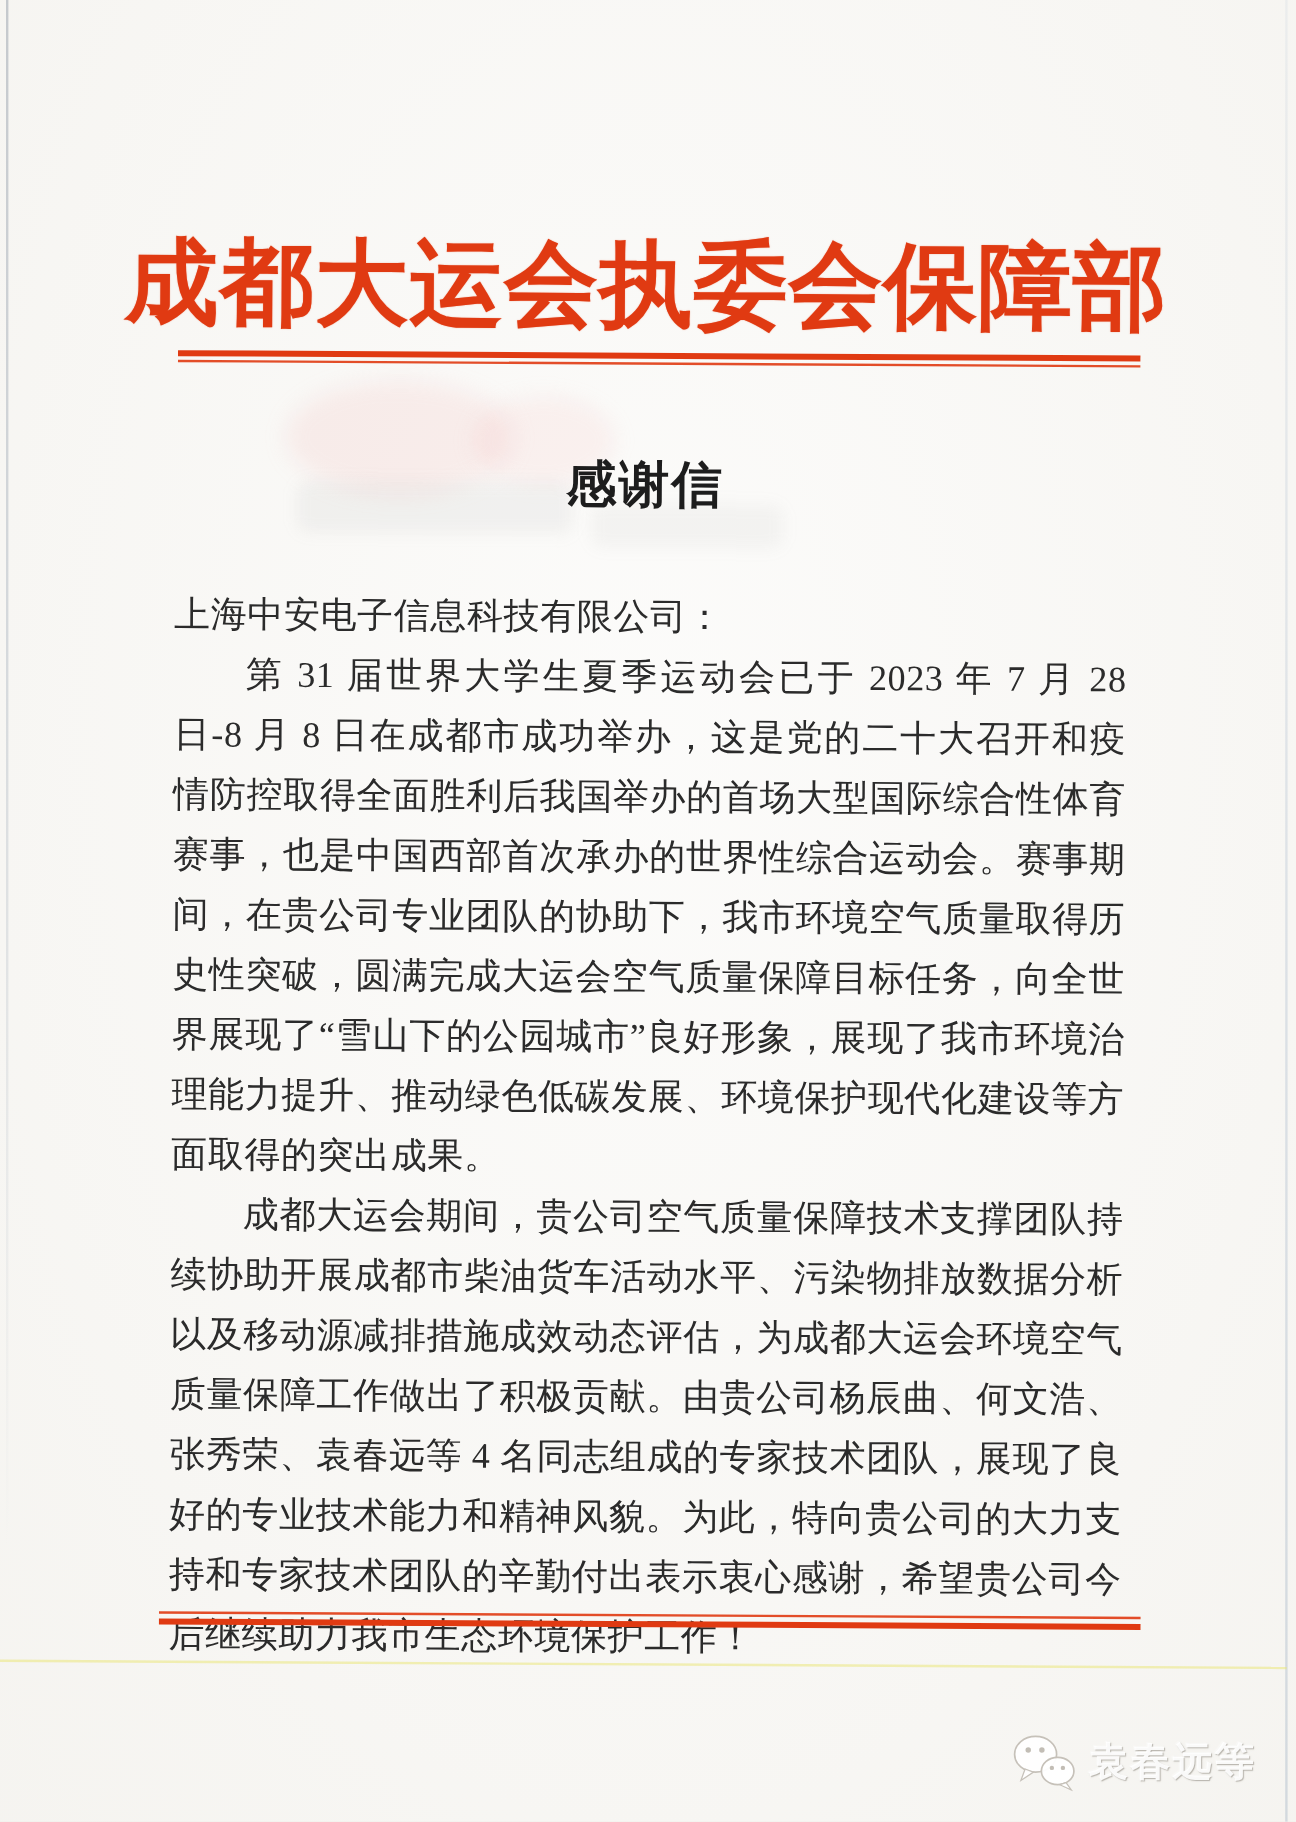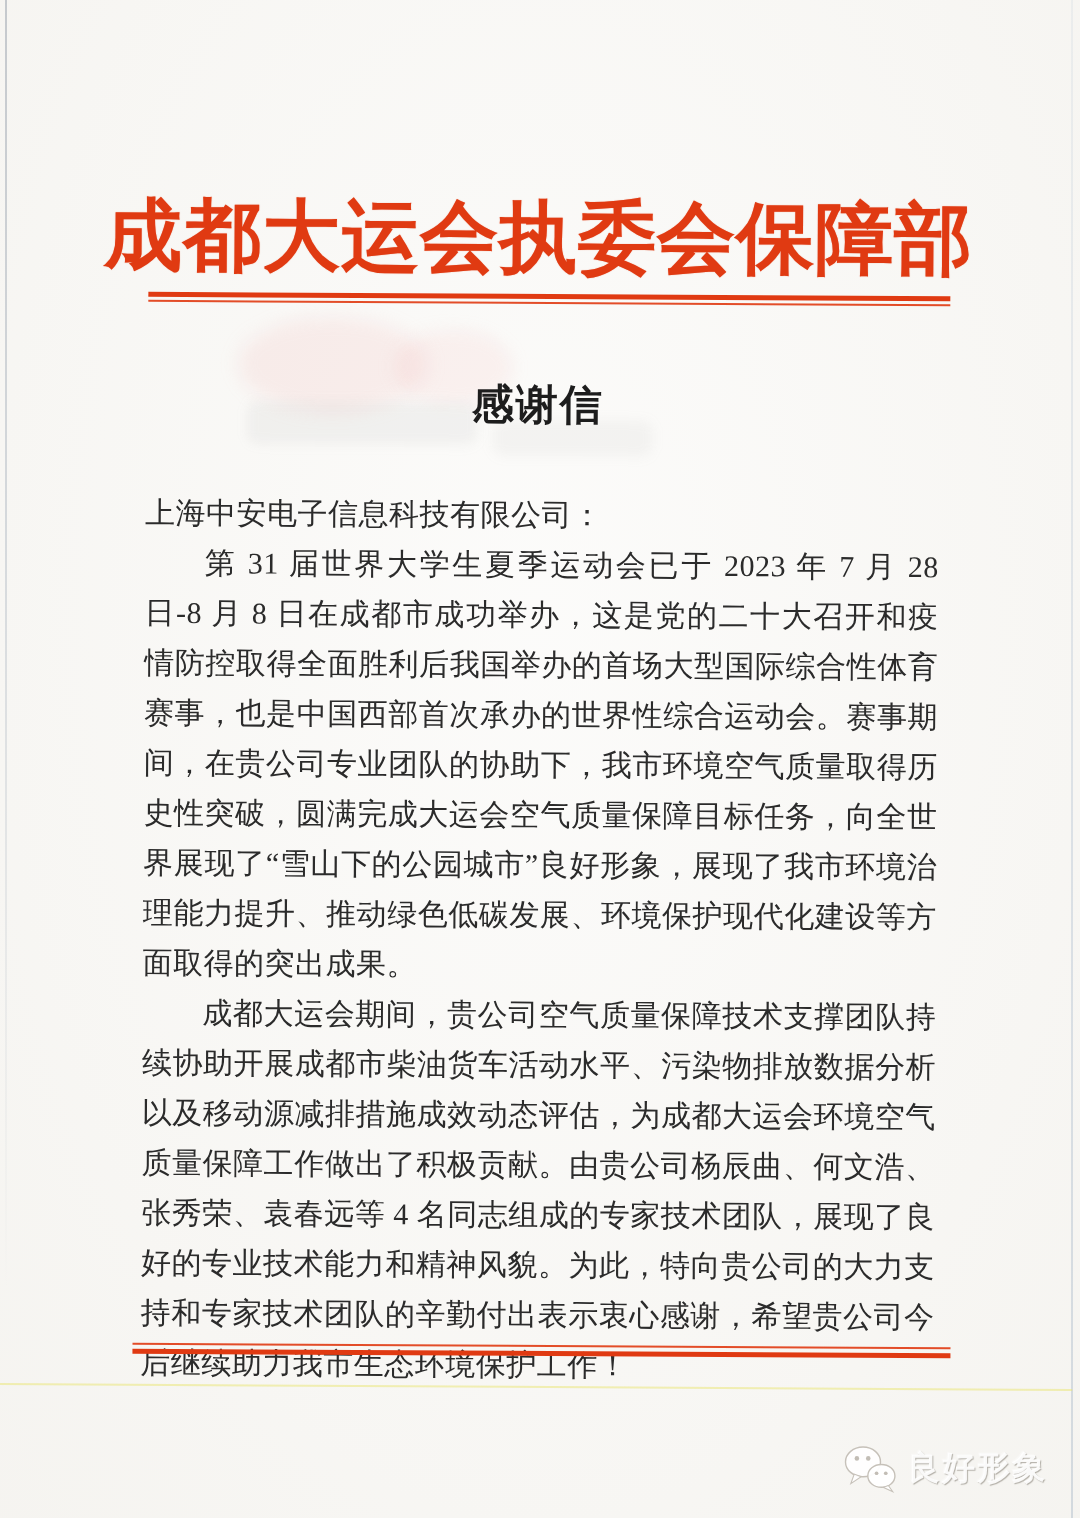--- a/index.html
+++ b/index.html
@@ -143,16 +143,16 @@
           <path d="M14 35 L10 46 L22 38 Z" fill="rgba(255,255,255,0.9)" stroke="#c6c1b9" stroke-width="1.2"></path>
           <circle cx="17" cy="17" r="2.6" fill="#c2bdb5"></circle>
           <circle cx="30" cy="17" r="2.6" fill="#c2bdb5"></circle>
           <ellipse cx="45" cy="37" rx="15.5" ry="13" fill="rgba(255,255,255,0.95)" stroke="#c6c1b9" stroke-width="1.6"></ellipse>
           <path d="M53 48 L58 55 L47 50 Z" fill="rgba(255,255,255,0.95)" stroke="#c6c1b9" stroke-width="1.2"></path>
           <circle cx="39.5" cy="34" r="2.1" fill="#c2bdb5"></circle>
           <circle cx="50" cy="34" r="2.1" fill="#c2bdb5"></circle>
         </g>
       </svg>
     </span>
-    <span class="watermark-text">良好形象</span>
+    <span class="watermark-text">袁春远等</span>
   </div>
 
 </div>
 
 </body></html>

